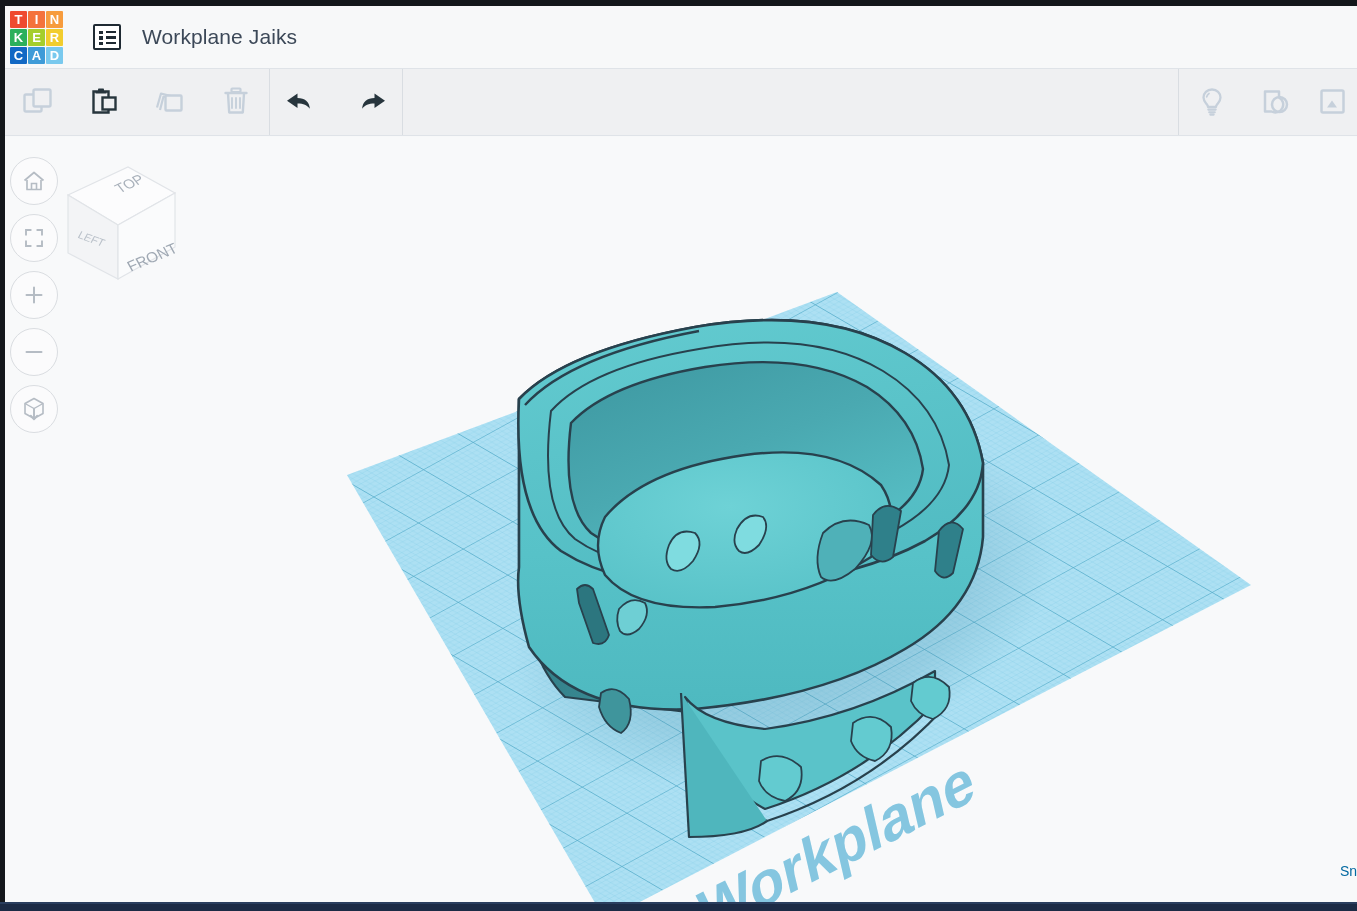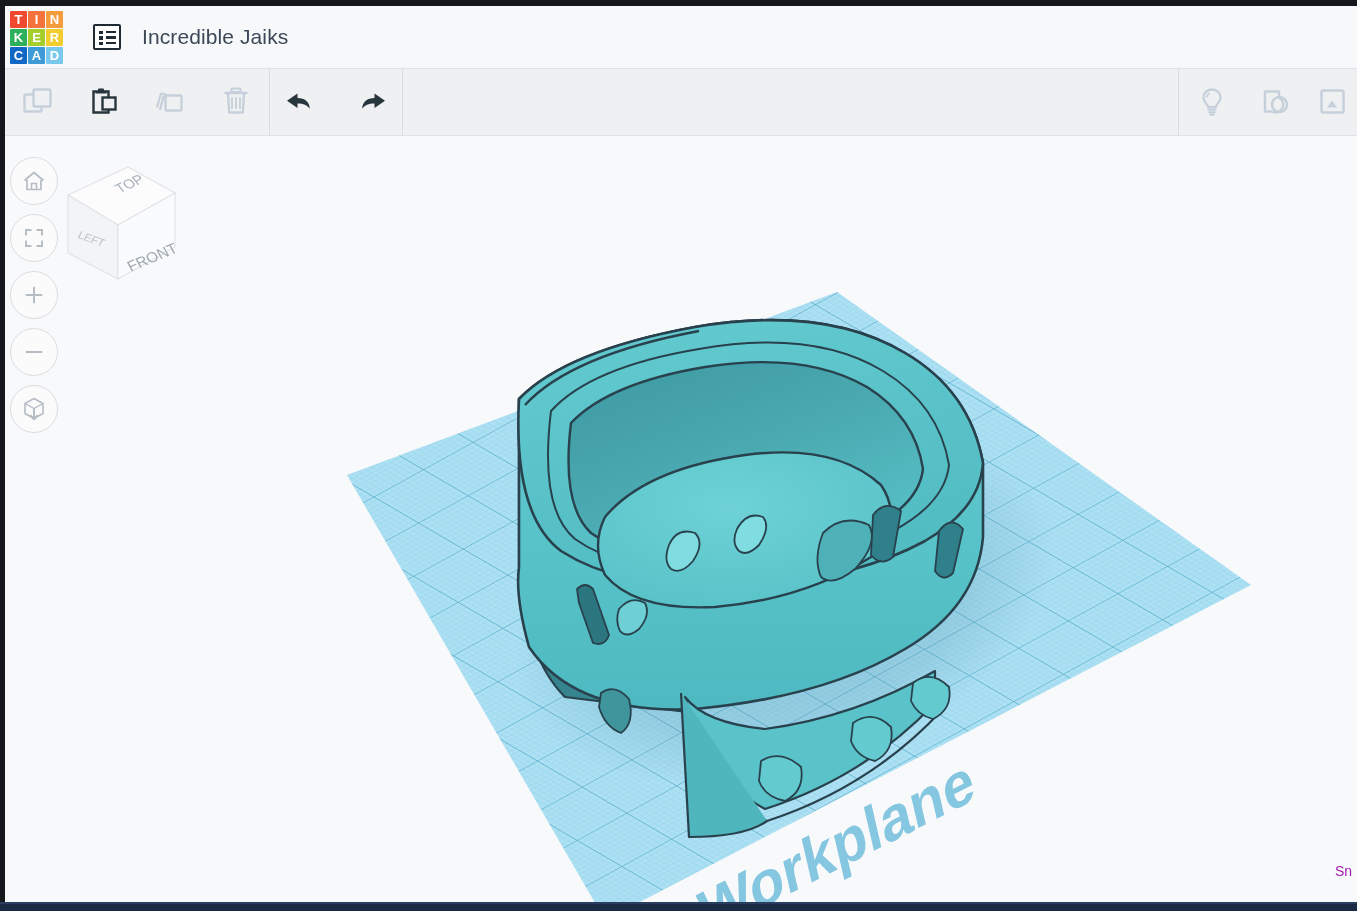--- a/index.html
+++ b/index.html
@@ -167,26 +167,26 @@
     display: flex;
     align-items: center;
     justify-content: center;
   }
 
   
   .status-right {
     position: absolute;
     right: 0px; bottom: 23px;
     font-size: 14px;
-    color: #a21caf;
+    color: #0369a1;
     font-family: "Liberation Sans", sans-serif;
     white-space: nowrap;
     overflow: hidden;
     width: 22px;
-    text-align: left;
+    text-align: right;
   }
 </style>
 </head>
 <body>
 
 <div id="app">
 
   <div class="chrome-top"></div>
   <div class="chrome-left"></div>
 
@@ -208,21 +208,21 @@
       <div class="doc-icon">
         <i class="b r1"></i>
         <i class="l r1"></i>
         <i class="b r2"></i>
         <i class="l r2"></i>
         <i class="b r3"></i>
         <i class="l r3"></i>
       </div>
     </div>
 
-    <div class="project-title">Incredible Jaiks</div>
+    <div class="project-title">Workplane Jaiks</div>
   </div>
 
   <div class="toolbar">
 
     <div class="tb-group">
 
       <div class="tb-btn" title="Copy">
         <svg class="ic" width="34" height="34" viewBox="0 0 34 34">
           <rect x="3.5" y="9.5" width="17" height="17" rx="1.5" fill="none" stroke="#c6d0db" stroke-width="2.4"></rect>
           <rect x="12.5" y="4.5" width="17" height="17" rx="1.5" fill="#eff0f2" stroke="#c6d0db" stroke-width="2.4"></rect>

